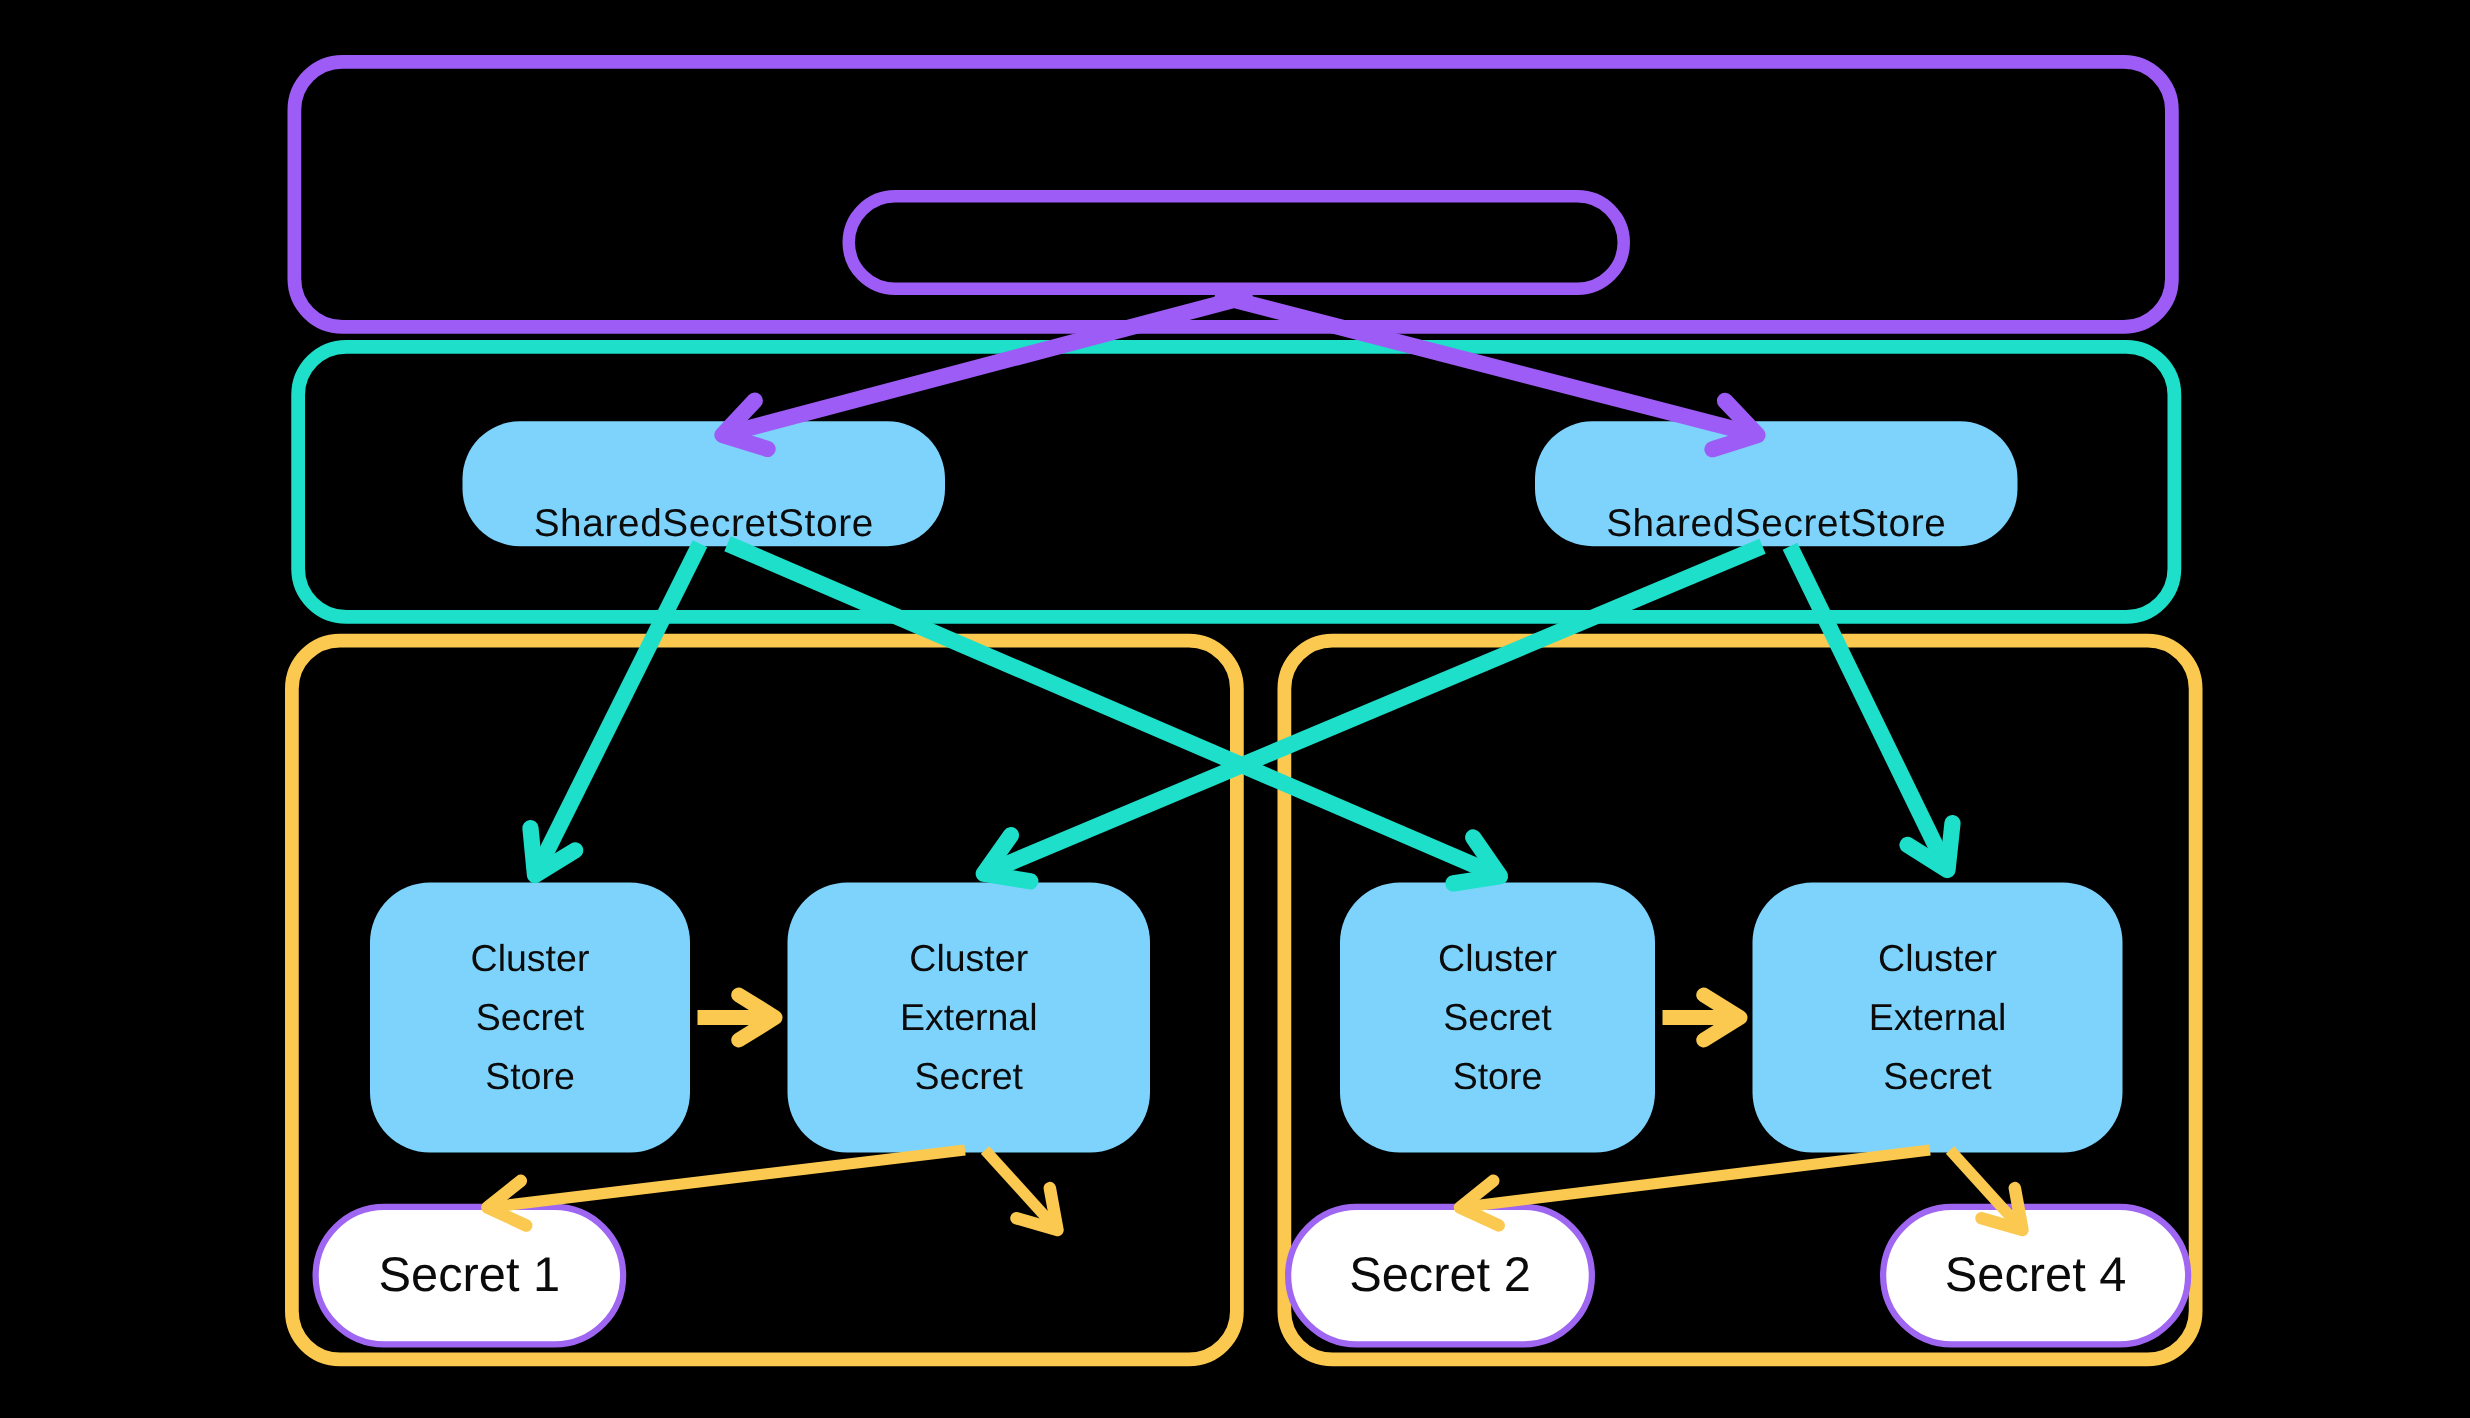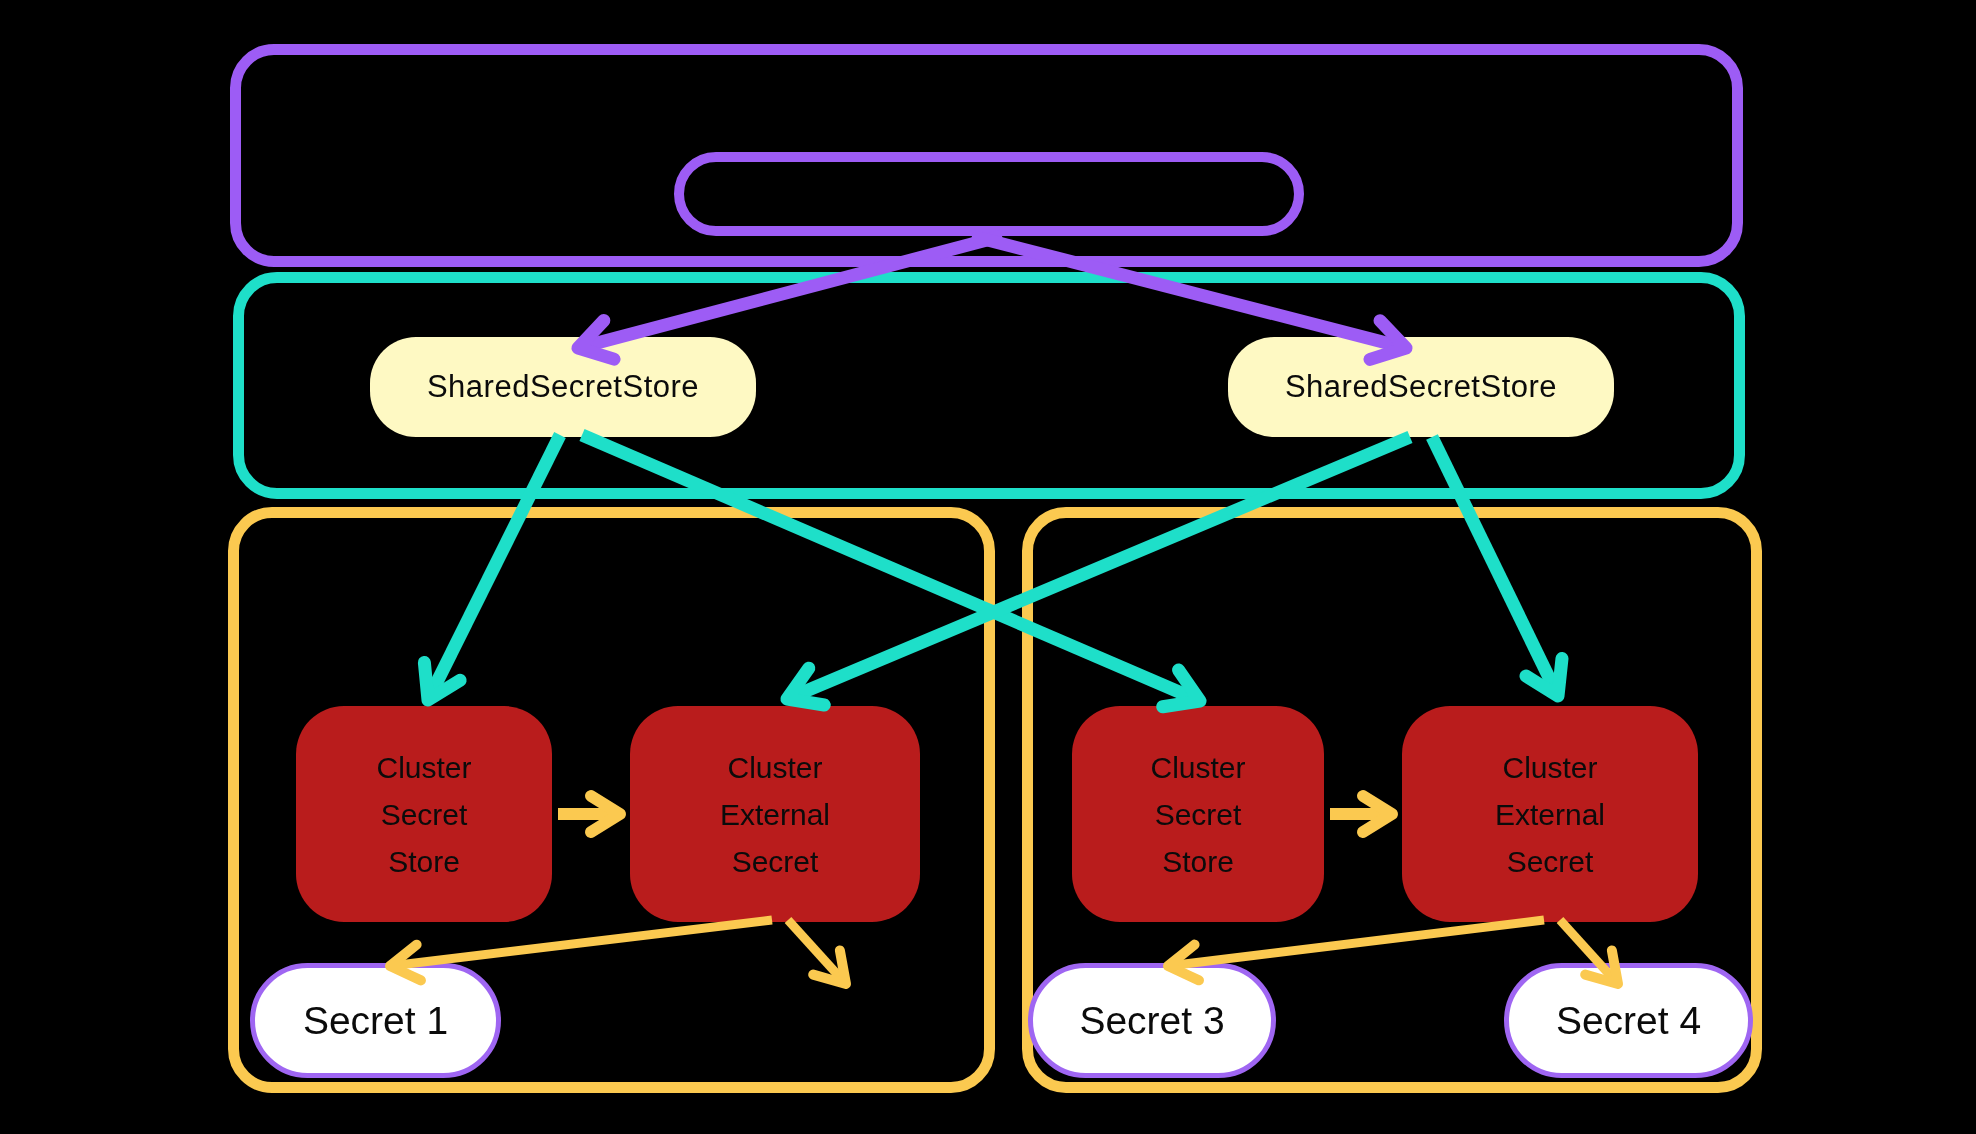--- a/index.html
+++ b/index.html
@@ -34,27 +34,28 @@
   .node {
     position: absolute;
     box-sizing: border-box;
     display: flex;
     align-items: center;
     justify-content: center;
     text-align: center;
     color: #0b0b0b;
   }
   .teal-pill {
-    background: #fef9c3;
+    background: #7dd3fc;
     border-radius: 46px;
     font-size: 31px;
     letter-spacing: 0.5px;
+    align-items: flex-end;
   }
   .yellow-box {
-    background: #b91c1c;
+    background: #7dd3fc;
     border-radius: 48px;
     font-size: 30px;
     line-height: 47px;
   }
   .yellow-box .wrap { display: inline-block; }
   .yellow-box .narrow-130 { width: 132px; }
   .yellow-box .narrow-150 { width: 150px; }
   .secret-pill {
     background: #FFFFFF;
     border: 5px solid #9F66F2;
@@ -102,21 +103,21 @@
     <span class="wrap narrow-130">Cluster Secret Store</span>
   </div>
   <div class="node yellow-box" style="left:1402px; top:706px; width:296px; height:216px;">
     <span class="wrap narrow-150">Cluster External Secret</span>
   </div>
 
   <div class="node secret-pill" style="left:250px; top:963px; width:251px; height:115px;">
     <span>Secret 1</span>
   </div>
   <div class="node secret-pill" style="left:1028px; top:963px; width:248px; height:115px;">
-    <span>Secret 3</span>
+    <span>Secret 2</span>
   </div>
   <div class="node secret-pill" style="left:1504px; top:963px; width:249px; height:115px;">
     <span>Secret 4</span>
   </div>
 
   <svg id="arrow-layer" viewBox="0 0 1976 1134" xmlns="http://www.w3.org/2000/svg">
     <defs>
       <marker id="ah-purple" markerUnits="userSpaceOnUse" markerWidth="62" markerHeight="62" refX="47" refY="30" orient="auto">
         <path d="M15,10 L47,30 L15,50" fill="none" stroke="#9D5CF5" stroke-width="13" stroke-linecap="round" stroke-linejoin="round"></path>
       </marker>

